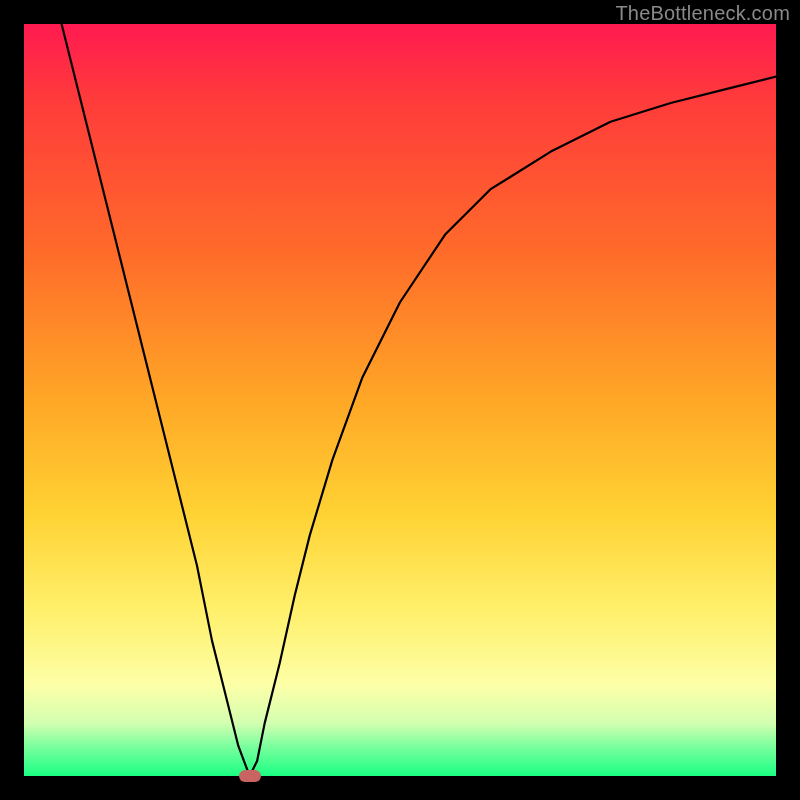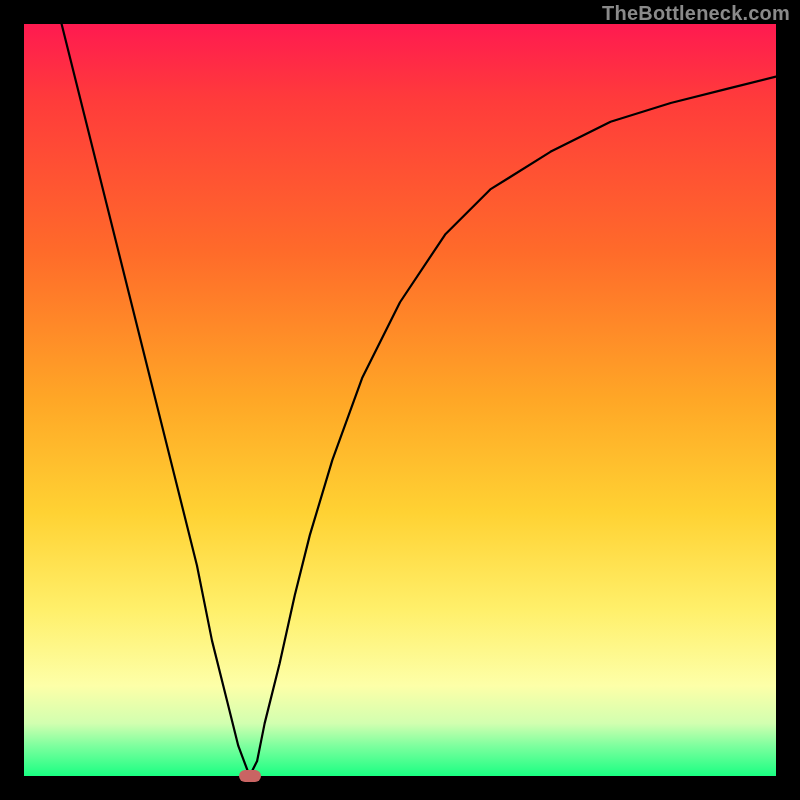--- a/index.html
+++ b/index.html
@@ -46,21 +46,21 @@
     top: 0;
     width: 752px;
     height: 752px;
   }
   .watermark {
     position: absolute;
     top: 2px;
     right: 10px;
     color: #8a8a8a;
     font-size: 20px;
-    font-weight: 700;
+    font-weight: 400;
     letter-spacing: 0.2px;
     user-select: none;
   }
   .marker {
     position: absolute;
     width: 22px;
     height: 12px;
     border-radius: 6px;
     background: #c96463;
     transform: translate(-50%, -50%);

